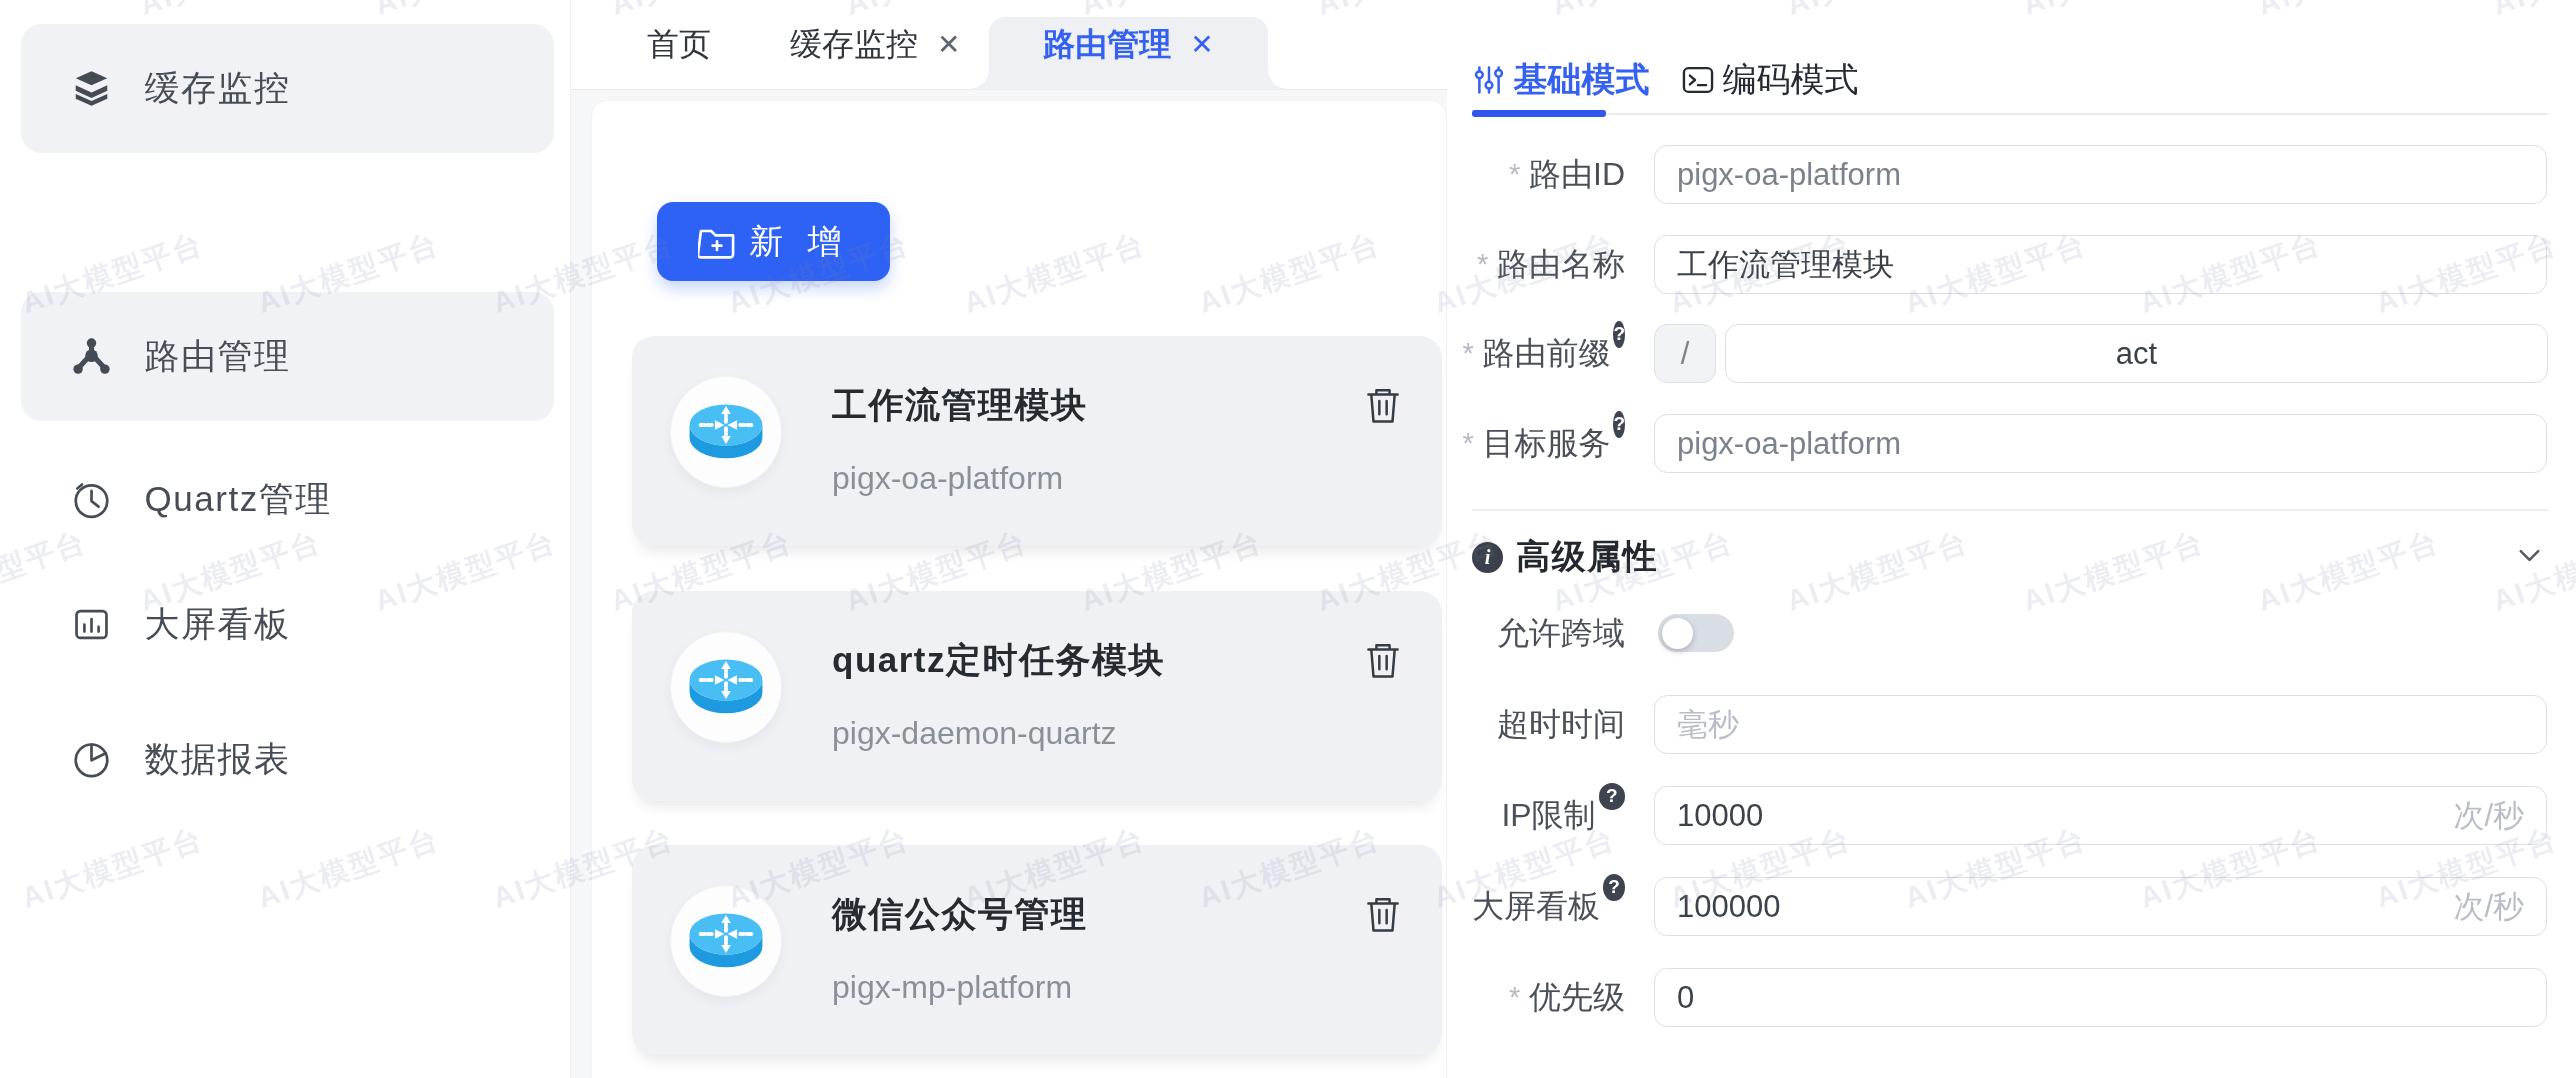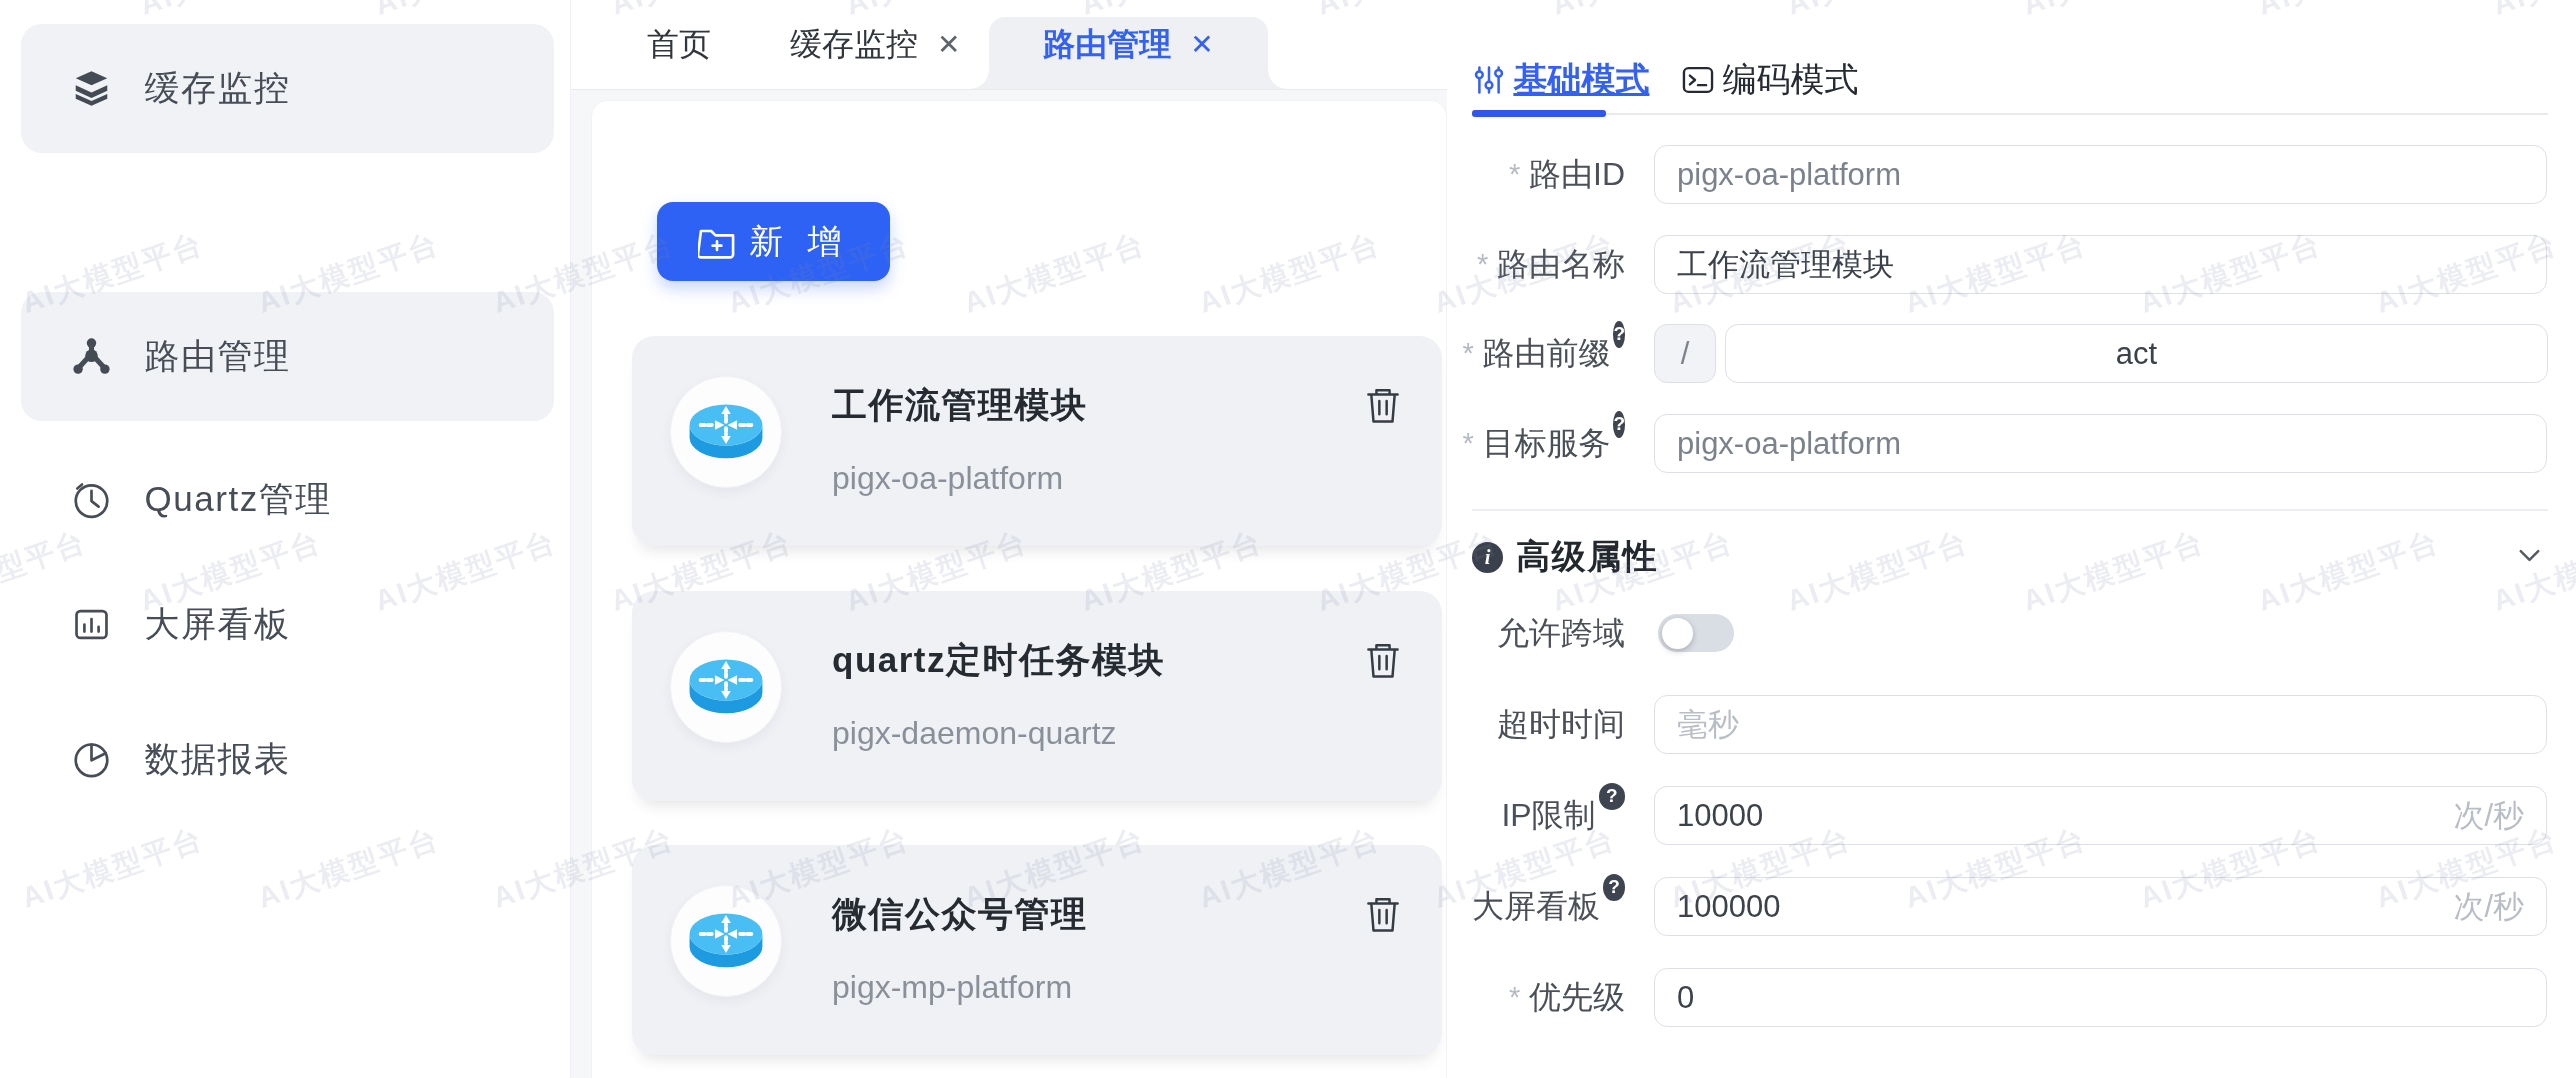--- a/index.html
+++ b/index.html
@@ -51,21 +51,21 @@
         box-shadow:0 4.4px 10.3px rgba(60,66,82,.06);}
   .card .title{position:absolute;left:200px;top:46px;font-size:35px;font-weight:bold;color:#262b32;letter-spacing:1.5px;}
   .card .service{position:absolute;left:200px;top:124px;font-size:32px;color:#8a909a;}
   .card .trash{position:absolute;right:40px;top:49px;width:38px;height:41px;cursor:pointer;}
   .card .trash svg{stroke:#363c44;fill:none;stroke-width:3.4;stroke-linecap:round;stroke-linejoin:round;}
   
   .rightpanel{position:absolute;left:1447px;top:0;width:1129px;height:1079px;background:#fff;z-index:2;}
   .ptab{position:absolute;top:53px;height:53px;display:flex;align-items:center;font-size:34px;color:#262b33;cursor:pointer;}
   .ptab svg{margin-right:7.4px;}
   .ptab.active{color:#3461f2;font-weight:bold;}
-  .ptab-basic{left:25px;text-decoration:underline;}
+  .ptab-basic{left:25px;}
   .ptab-code{left:234px;}
   .underline{position:absolute;left:25px;top:110px;width:134px;height:6.6px;border-radius:2.9px;background:#3056ee;}
   .tabline{position:absolute;left:159px;top:113px;width:942px;height:2.2px;background:#e9ebef;}
   .frow{position:absolute;left:0;width:1129px;height:59px;}
   .frow .flabel{position:absolute;left:25px;top:0;width:153px;height:59px;display:flex;align-items:center;justify-content:flex-end;
         font-size:32px;color:#4b5058;white-space:nowrap;}
   .req{color:#b6bac3;font-size:29px;margin-right:8.8px;}
   .helpb{display:inline-block;width:26.5px;height:26.5px;border-radius:50%;background:#3f4550;color:#fff;font-size:19px;
          line-height:26.5px;text-align:center;transform:translateY(-19px);margin-left:2.9px;font-weight:bold;}
   .finput{position:absolute;left:207px;top:0;width:893px;height:59px;border:1.5px solid #dcdfe5;border-radius:13.2px;

